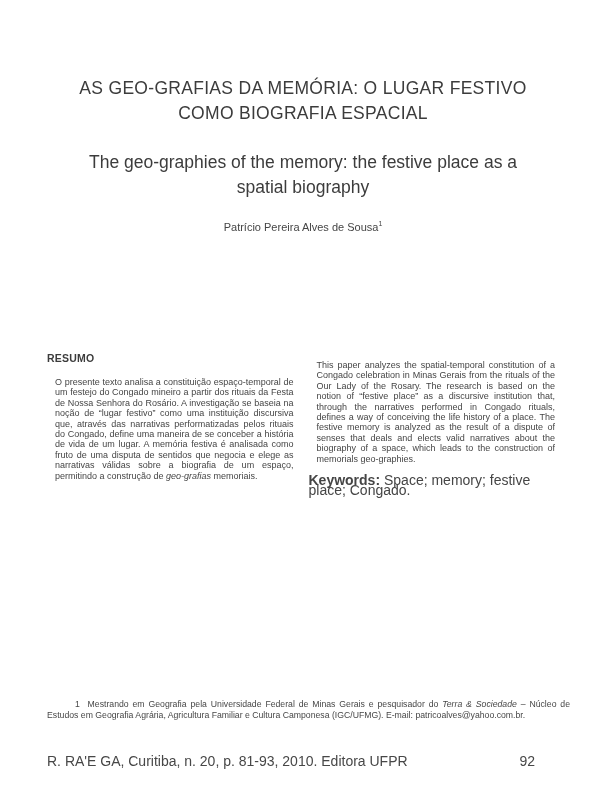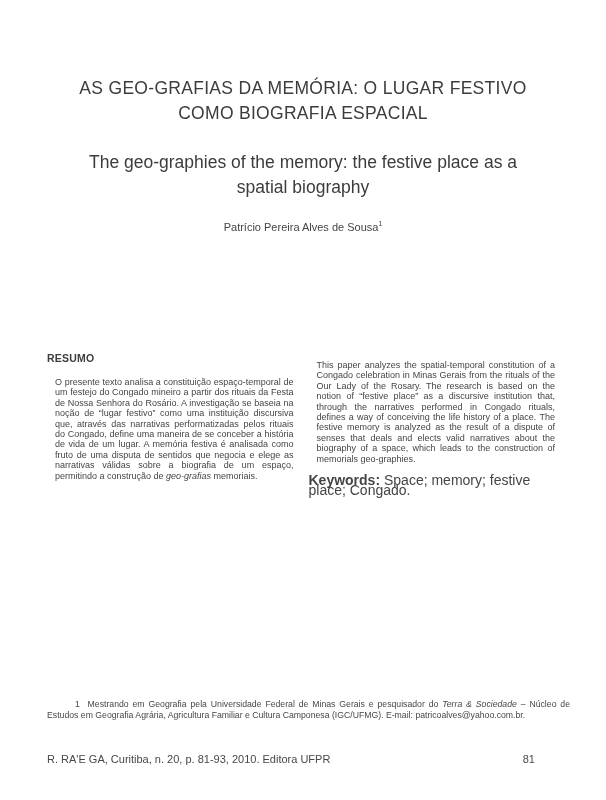--- a/index.html
+++ b/index.html
@@ -104,21 +104,21 @@
     color: #474747;
   }
   .footer {
     position: absolute;
     top: 753px;
     left: 47px;
     right: 71px;
     display: flex;
     justify-content: space-between;
     align-items: baseline;
-    font-size: 11px;
+    font-size: 14px;
     color: #474747;
   }
   i { font-style: italic; }
 </style>
 </head>
 <body>
 
 <div class="page">
 
   <h1 class="title-pt">AS GEO-GRAFIAS DA MEMÓRIA: O LUGAR FESTIVO COMO BIOGRAFIA ESPACIAL</h1>
@@ -138,16 +138,16 @@
       <p class="body"><span>This paper analyzes the spatial-temporal constitution of a Congado celebration in Minas Gerais from the rituals of the Our Lady of the Rosary. The research is based on the notion of “festive place” as a discursive institution that, through the narratives performed in Congado rituals, defines a way of conceiving the life history of a place. The festive memory is analyzed as the result of a dispute of senses that deals and elects valid narratives about the biography of a space, which leads to the construction of memorials geo-graphies.</span></p>
       <p class="keywords"><b>Keywords:</b><span> Space; memory; festive place; Congado.</span></p>
     </section>
 
   </div>
 
   <div class="footnote"><span>1&nbsp; Mestrando em Geografia pela Universidade Federal de Minas Gerais e pesquisador do </span><i>Terra &amp; Sociedade</i><span> – Núcleo de Estudos em Geografia Agrária, Agricultura Familiar e Cultura Camponesa (IGC/UFMG). E-mail: patricoalves@yahoo.com.br.</span></div>
 
   <div class="footer">
     <span>R. RA'E GA, Curitiba, n. 20, p. 81-93, 2010. Editora UFPR</span>
-    <span>81</span>
+    <span>92</span>
   </div>
 
 </div>
 
 </body></html>

